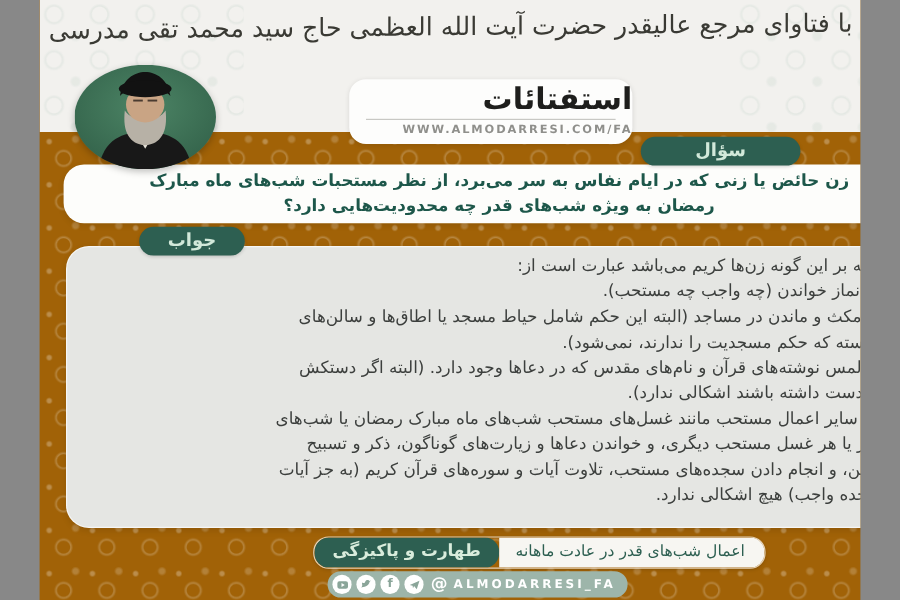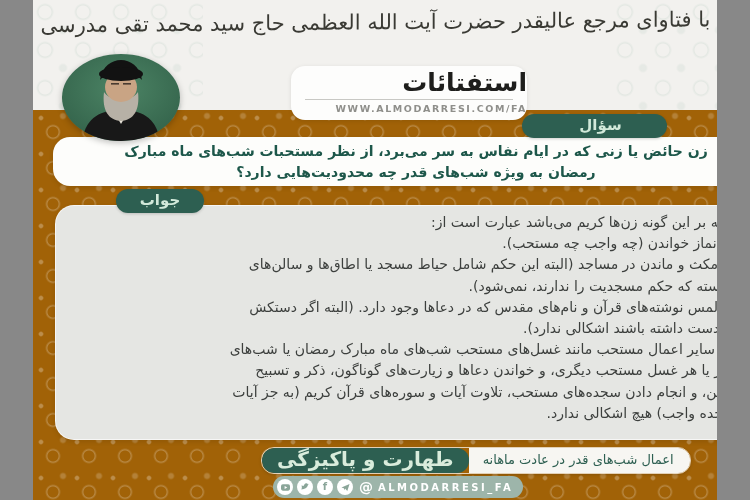--- a/index.html
+++ b/index.html
@@ -60,21 +60,21 @@
   .title-url{
     font-size:9.5px;font-weight:bold;color:#8f8f8b;letter-spacing:1.6px;
     direction:ltr;
   }
   
   .pill{
     position:absolute;height:24px;border-radius:13px;background:#2d5f51;
     color:#d2e9da;font-size:15px;font-weight:bold;line-height:23px;
     text-align:center;z-index:4;box-shadow:0 1px 3px rgba(0,0,0,.18);
   }
-  .q-pill{right:50px;top:114px;width:133px;padding-left:12px;}
+  .q-pill{right:50px;top:114px;width:133px;}
   .a-pill{left:83px;top:189px;width:88px;}
   
   .q-box{
     position:absolute;left:20px;top:137px;width:696px;height:49px;
     background:#fdfdfb;border-radius:17px;z-index:3;
     box-shadow:0 2px 5px rgba(0,0,0,.10);
     display:flex;flex-direction:column;justify-content:center;padding-left:15px;
   }
   .q-line{
     text-align:center;font-size:14px;line-height:21px;color:#1d574a;
@@ -94,21 +94,21 @@
   }
   
   .topic-pill{
     position:absolute;left:228px;top:447px;height:25px;z-index:4;
     display:flex;direction:ltr;align-items:stretch;
     border-radius:13px;box-shadow:0 1px 3px rgba(0,0,0,.15);
     border:1px solid rgba(255,255,255,.7);
     overflow:hidden;
   }
   .topic-cat{
-    background:#2d5f51;color:#d9ecdc;font-weight:bold;font-size:20px;
+    background:#2d5f51;color:#d9ecdc;font-weight:bold;font-size:14px;
     line-height:23px;padding:0 15px;border-radius:12px;direction:rtl;
   }
   .topic-text{
     background:#f7f6f2;color:#2d5f51;font-size:13px;line-height:23px;
     padding:0 16px 0 14px;direction:rtl;white-space:nowrap;
   }
   
   .social-pill{
     position:absolute;left:240px;top:476px;height:22px;z-index:4;
     background:#9db5aa;border-radius:12px;

